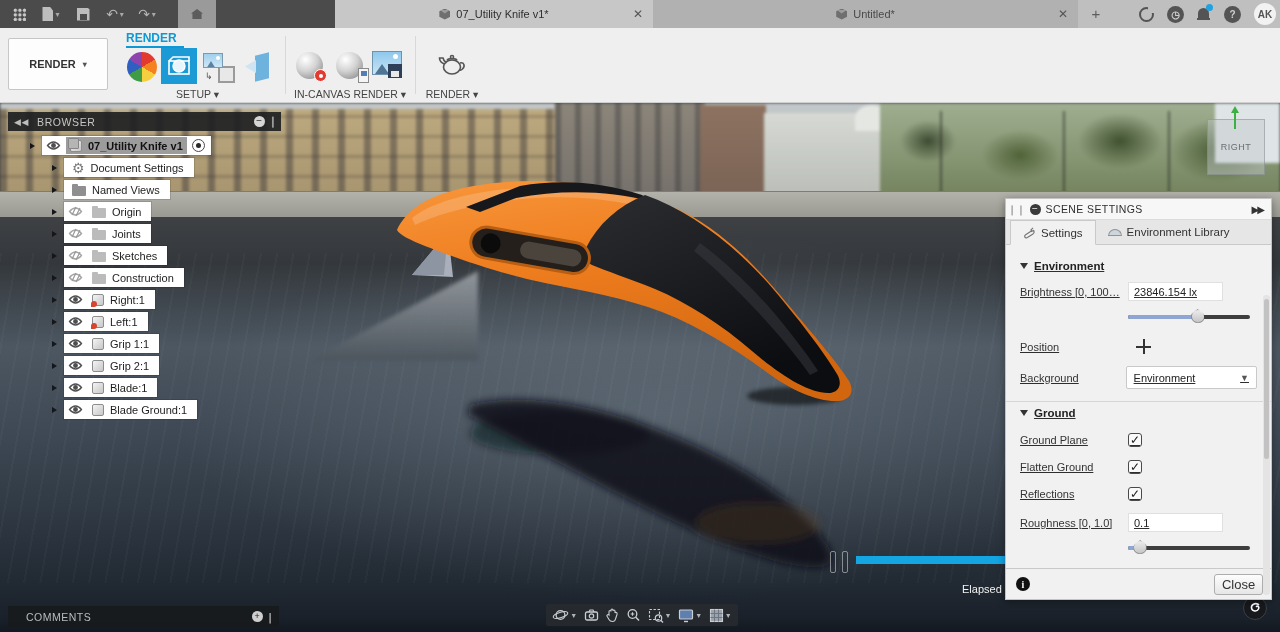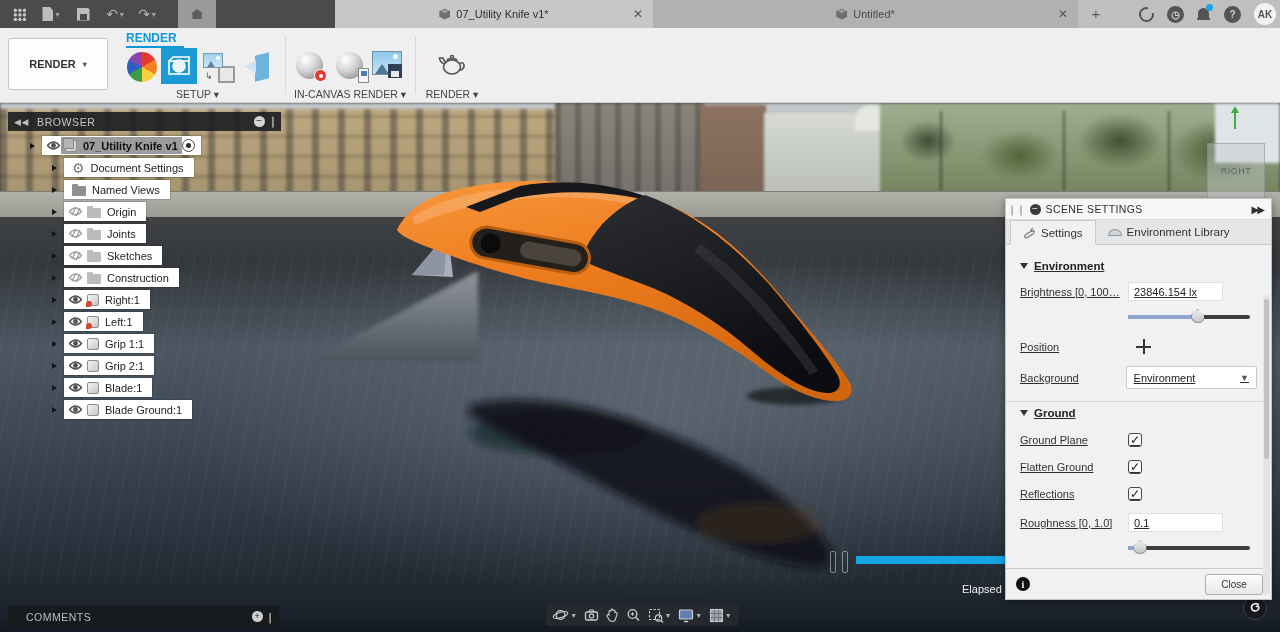--- a/index.html
+++ b/index.html
@@ -95,21 +95,21 @@
     background:linear-gradient(#b3b3ab, #96968e); box-shadow:0 1px 0 rgba(0,0,0,.3) inset; filter:blur(.6px); }
   .env-ground { position:absolute; left:0; top:114px; width:1280px; height:415px;
     background:
       radial-gradient(700px 260px at 52% 48%, rgba(150,162,172,.28), transparent 70%),
       linear-gradient(#3f4144 0px, #34383c 46px, #4c5762 130px, #3e4955 215px, #2b343e 320px, #1a212a 400px, #131921 415px); }
   .ground-streaks { position:absolute; left:0; top:150px; width:1280px; height:330px; opacity:.5;
     background:repeating-linear-gradient(100deg, rgba(255,255,255,.05) 0 2px, transparent 2px 16px); }
   #knife-svg { position:absolute; left:0; top:0; width:1280px; height:529px; }
 
   
-  #viewcube { position:absolute; left:1207px; top:40px; width:58px; height:56px; background:rgba(195,201,205,.45); border:1px solid rgba(120,126,130,.45); display:flex; align-items:center; justify-content:center; color:rgba(85,90,95,.85); font-size:9px; letter-spacing:.5px; }
+  #viewcube { position:absolute; left:1207px; top:16px; width:58px; height:56px; background:rgba(195,201,205,.45); border:1px solid rgba(120,126,130,.45); display:flex; align-items:center; justify-content:center; color:rgba(85,90,95,.85); font-size:9px; letter-spacing:.5px; }
   #vc-axis { position:absolute; left:1234px; top:6px; width:2px; height:20px; background:#3cb043; }
   #vc-axis::before{ content:""; position:absolute; left:-3px; top:-7px; border:4px solid transparent; border-bottom:7px solid #3cb043; }
 
   
   #pause-ic { position:absolute; left:830px; top:448px; width:18px; height:22px; }
   #pause-ic span { position:absolute; top:0; width:6px; height:22px; border:1.5px solid rgba(255,255,255,.45); border-radius:2px; }
   #pause-ic span:first-child { left:0; } #pause-ic span:last-child { right:0; }
   #progress { position:absolute; left:856px; top:453px; width:149px; height:8px; background:#14a5e3; }
   #elapsed { position:absolute; left:962px; top:480px; color:#f2f2f2; font-size:11px; }
 
@@ -120,21 +120,21 @@
   #browser { position:absolute; left:8px; top:112px; width:273px; }
   #browser-header { height:19px; background:rgba(28,30,33,.9); color:#c6c6c6; display:flex; align-items:center; font-size:10.5px; letter-spacing:.6px; position:relative; }
   #browser-header .collapse { margin:0 8px 0 6px; font-size:9px; color:#bdbdbd; }
   #browser-header .minus-circ { position:absolute; right:16px; width:11px; height:11px; border-radius:50%; background:#d5d5d5; color:#2a2a2a; font-size:10px; line-height:10px; text-align:center; }
   #browser-header .grip { position:absolute; right:3px; color:#9a9a9a; font-size:11px; }
   #b-tree { margin-top:5px; display:flex; flex-direction:column; gap:3px; }
   .b-row { position:relative; height:19px; display:flex; align-items:center; }
   .b-row.child { padding-left:44px; }
   .b-row.root { padding-left:22px; }
   .b-caret { width:0; height:0; border:3.5px solid transparent; border-left:5px solid #14161a; margin-right:4px; }
-  .b-chip { height:19px; background:#fff; display:inline-flex; align-items:center; padding:0 6px 0 4px; box-shadow:0 0 0 1px rgba(0,0,0,.12); }
+  .b-chip { height:19px; background:#fff; display:inline-flex; align-items:center; padding:0 6px 0 4px; gap:5px; box-shadow:0 0 0 1px rgba(0,0,0,.12); }
   .b-eye svg { display:block; }
   .eye-outline { fill:none; stroke:#4f4f4f; stroke-width:1.3; }
   .eye-pupil { fill:#4f4f4f; }
   .eye-hatch { display:none; stroke:#9a9a9a; stroke-width:1.2; }
   .b-eye.hidden .eye-outline { stroke:#a5a5a5; }
   .b-eye.hidden .eye-pupil { display:none; }
   .b-eye.hidden .eye-hatch { display:block; }
   .b-sel { display:inline-flex; align-items:center; gap:6px; padding:0 4px; height:17px; }
   .b-sel.selected { background:#9c9c9c; }
   .b-sel.selected .b-lbl { font-weight:bold; color:#111; }
@@ -175,21 +175,21 @@
   .move-ic::before { content:""; position:absolute; left:6.5px; top:0; width:2px; height:15px; background:#333; }
   .move-ic::after { content:""; position:absolute; left:0; top:6.5px; width:15px; height:2px; background:#333; }
   .sp-select { width:134px; height:23px; background:#fff; border:1px solid #c9c9c9; border-radius:2px; display:flex; align-items:center; padding:0 7px; justify-content:space-between; color:#222; }
   .sp-select .car { color:#555; font-size:9px; }
   .sp-divider { height:1px; background:#d6d6d6; margin:12px -14px 0 -14px; }
   .chk { width:14px; height:14px; background:#fafafa; border:1.5px solid #4a4a4a; border-radius:3px; color:transparent; font-size:12px; line-height:12px; text-align:center; margin-left:0; }
   .chk.on { color:#1d1d1d; }
   .chk-row { margin-top:13px; }
   #sp-footer { height:31px; border-top:1px solid #c9c9c9; background:#f1f1f1; display:flex; align-items:center; justify-content:space-between; padding:0 8px 0 10px; }
   .info-ic { width:14px; height:14px; border-radius:50%; background:#111; color:#fff; font-size:10px; font-weight:bold; font-family:"Liberation Serif", serif; display:flex; align-items:center; justify-content:center; }
-  #close-btn { width:58px; height:21px; background:linear-gradient(#fdfdfd,#e6e6e6); border:1px solid #adadad; border-radius:3px; font-size:10px; color:#333; display:flex; align-items:center; justify-content:center; }
+  #close-btn { width:49px; height:21px; background:linear-gradient(#fdfdfd,#e6e6e6); border:1px solid #adadad; border-radius:3px; font-size:13px; color:#333; display:flex; align-items:center; justify-content:center; }
   #sp-scrollbar { position:absolute; right:1px; top:50px; width:7px; height:300px; background:#e4e4e4; border-radius:3px; }
   #sp-scrollbar::before { content:""; position:absolute; left:1px; top:4px; width:5px; height:160px; background:#c2c2c2; border-radius:3px; }
 
   
   #comments-bar { position:absolute; left:8px; top:606px; width:271px; height:21px; background:rgba(24,26,29,.88); color:#b9bdc1; display:flex; align-items:center; font-size:10.5px; letter-spacing:.5px; position:absolute; }
   #comments-bar .title { margin-left:18px; }
   #comments-bar .plus-circ { position:absolute; right:16px; width:11px; height:11px; border-radius:50%; background:#cfcfcf; color:#222; font-size:9px; line-height:11px; text-align:center; }
   #comments-bar .grip { position:absolute; right:4px; color:#8f8f8f; }
   #navbar { position:absolute; left:546px; top:604px; width:192px; height:22px; background:rgba(40,43,48,.85); border-radius:2px; display:flex; align-items:center; justify-content:space-around; padding:0 3px; }
   .nav-ic { display:flex; align-items:center; }

